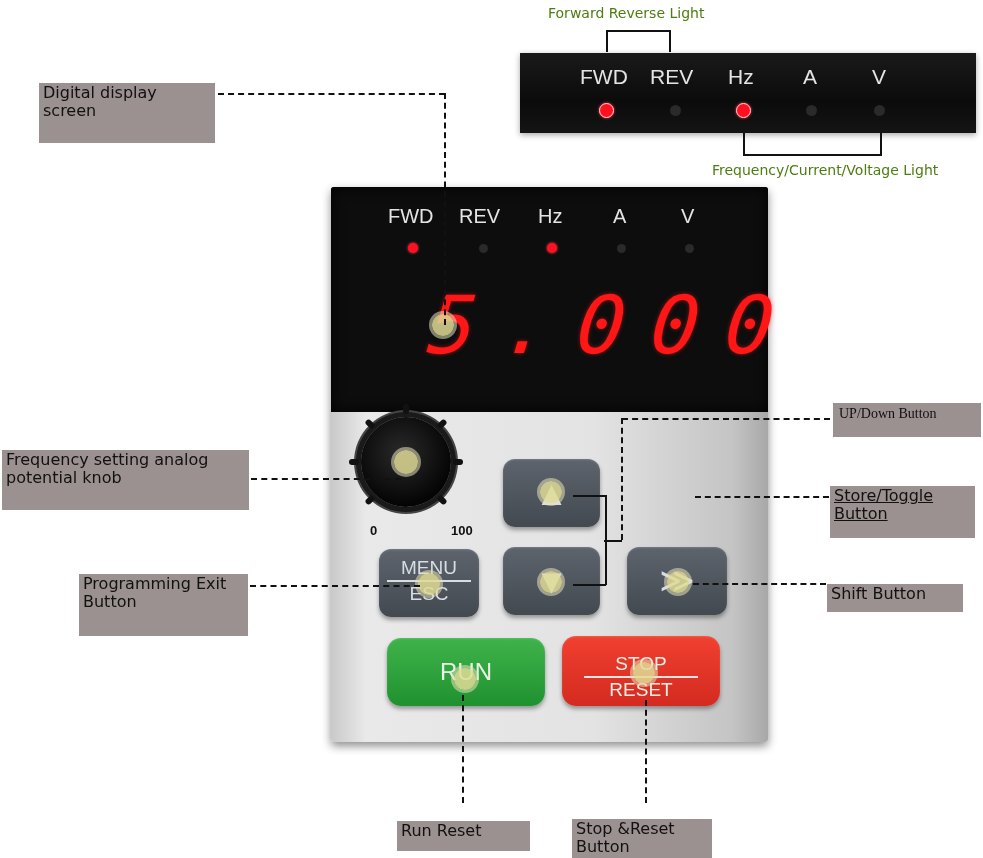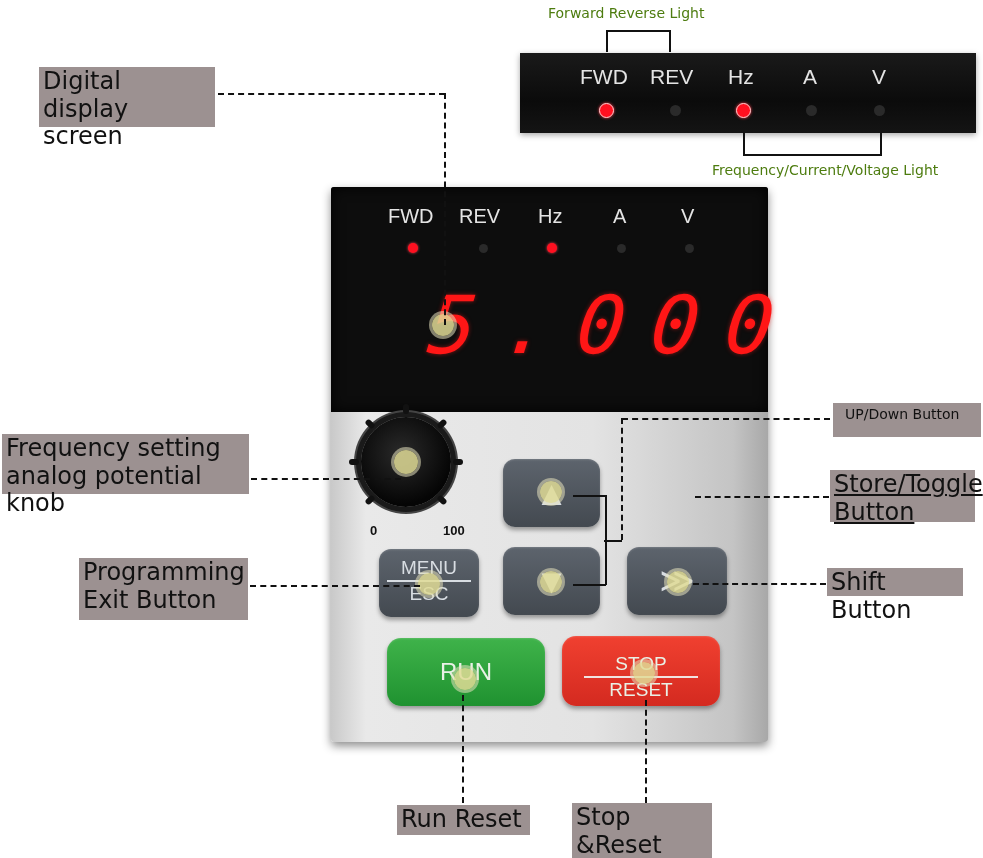--- a/index.html
+++ b/index.html
@@ -1,21 +1,21 @@
 <!DOCTYPE html>
 <html><head>
 <meta charset="utf-8">
 <style>
   html, body { margin:0; padding:0; background:#ffffff; }
   body { width:983px; height:858px; position:relative; overflow:hidden; font-family:"DejaVu Sans", sans-serif; }
 
   
   .label { position:absolute; background:#9c9191; color:#111; font-family:"DejaVu Sans", sans-serif; line-height:1.15; padding:1px 4px; box-sizing:border-box; }
-  .label.big { font-size:24px; }
-  .label.small { font-size:14px; padding:3px 12px; }
+  .label.big { font-size:16px;margin-top:16px; }
+  .label.small { font-size:14px; padding:3px 6px;font-family:Liberation Serif, serif; }
   .red-caption { position:absolute; color:#4d7c0f; font-size:14px; white-space:nowrap; }
 
   
   .dh { position:absolute; height:0; border-top:2px dashed #111; }
   .dv { position:absolute; width:0; border-left:2px dashed #111; }
   .sh { position:absolute; height:0; border-top:2px solid #111; }
   .sv { position:absolute; width:0; border-left:2px solid #111; }
 
   
   .strip { position:absolute; left:520px; top:53px; width:456px; height:80px; background:linear-gradient(#1a1a1a,#0b0b0b 60%,#141414); box-shadow:0 2px 6px rgba(0,0,0,0.35); }
@@ -86,21 +86,21 @@
     <span class="tick" style="left:42px; top:-13px;"></span>
     <span class="tick" style="left:78px; top:2px; transform:rotate(45deg);"></span>
     <span class="tick" style="left:94px; top:40px; transform:rotate(90deg);"></span>
     <span class="tick" style="left:78px; top:78px; transform:rotate(135deg);"></span>
     <span class="tick" style="left:6px; top:2px; transform:rotate(-45deg);"></span>
     <span class="tick" style="left:-10px; top:40px; transform:rotate(90deg);"></span>
     <span class="tick" style="left:6px; top:78px; transform:rotate(45deg);"></span>
     <span class="marker" style="left:33px; top:33px; width:24px; height:24px;"></span>
   </div>
   <span class="scale" style="left:39px; top:336px;">0</span>
-  <span class="scale" style="left:112px; top:336px;">100</span>
+  <span class="scale" style="left:120px; top:336px;">100</span>
 
   <div class="key" style="left:172px; top:272px; width:97px; height:68px;">
     <span style="display:block; font-size:34px; line-height:68px; color:#d8dde2;">▲</span>
     <span class="marker" style="left:37px; top:22px;"></span>
   </div>
   <div class="key" style="left:172px; top:360px; width:97px; height:68px;">
     <span style="display:block; font-size:34px; line-height:68px; color:#d8dde2;">▼</span>
     <span class="marker" style="left:37px; top:24px;"></span>
   </div>
 

